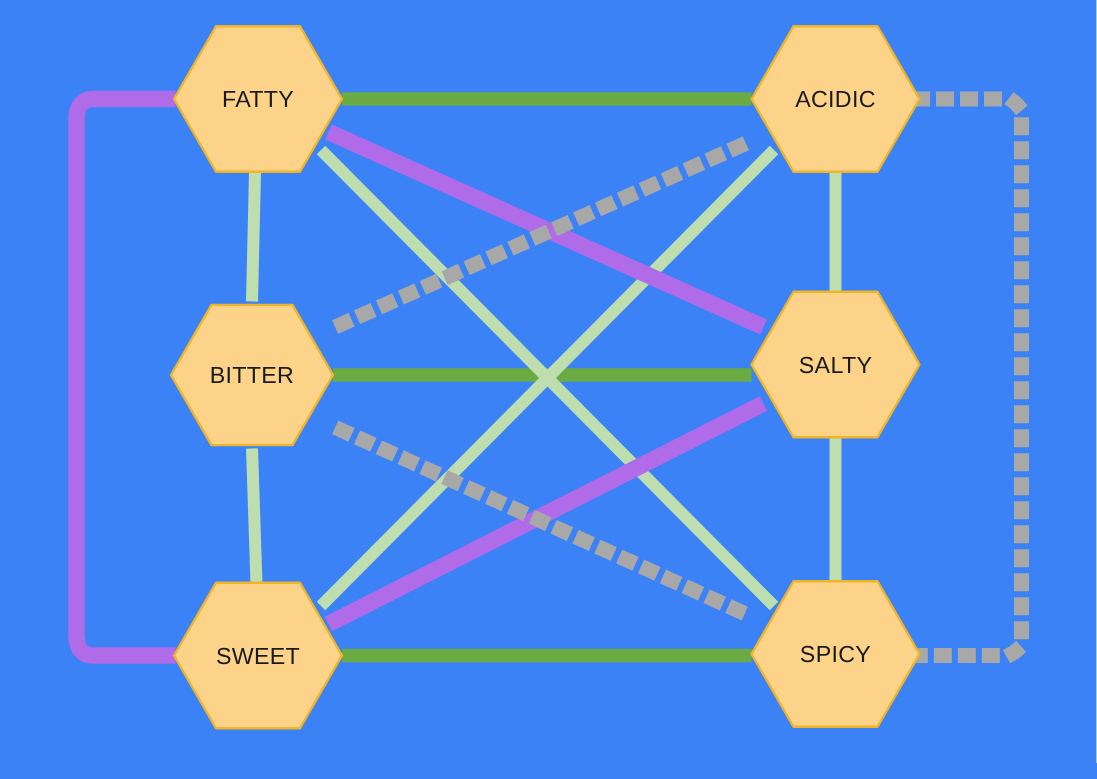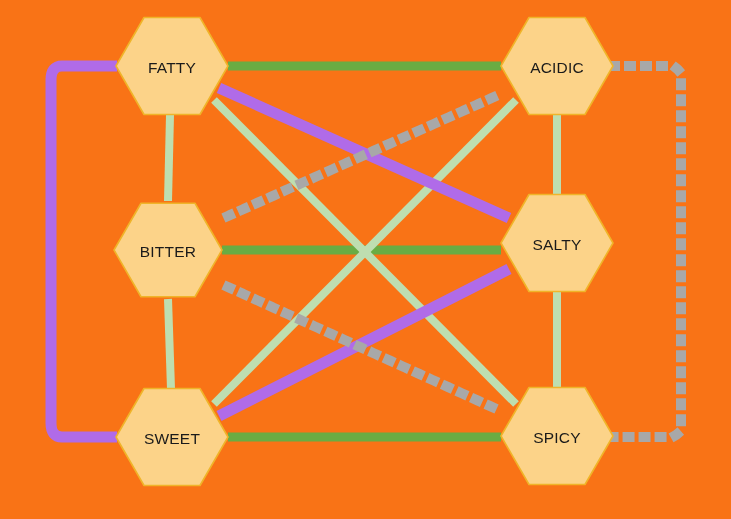--- a/index.html
+++ b/index.html
@@ -7,21 +7,21 @@
     padding: 0;
     background: #ffffff;
   }
   body {
     font-family: "Liberation Sans", sans-serif;
   }
   #canvas {
     position: relative;
     width: 731px;
     height: 519px;
-    background: #f97316;
+    background: #3b82f6;
     overflow: hidden;
   }
   #graph-svg {
     position: absolute;
     left: 0;
     top: 0;
     width: 731px;
     height: 519px;
   }
   .node-label {

